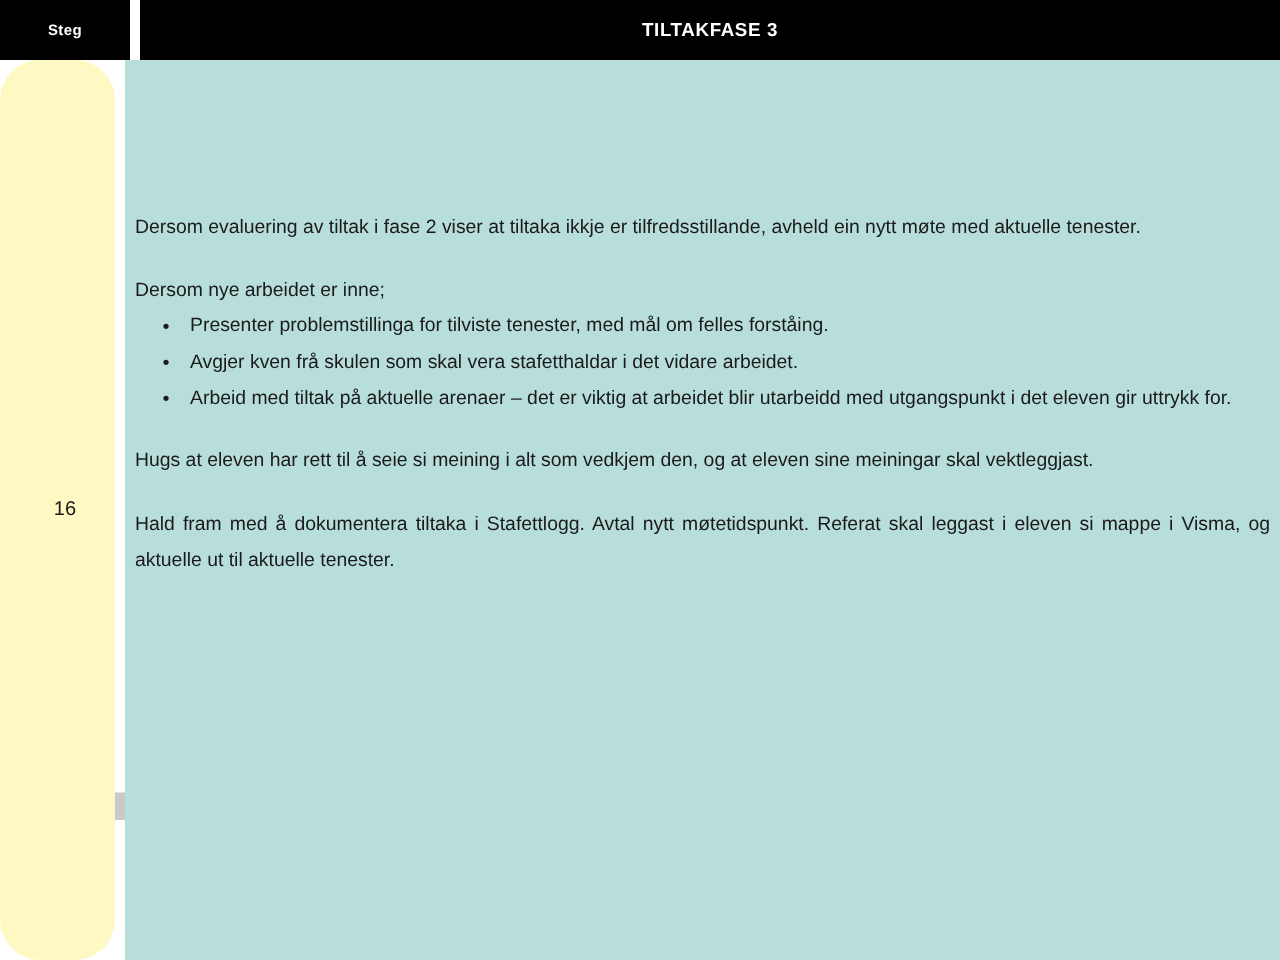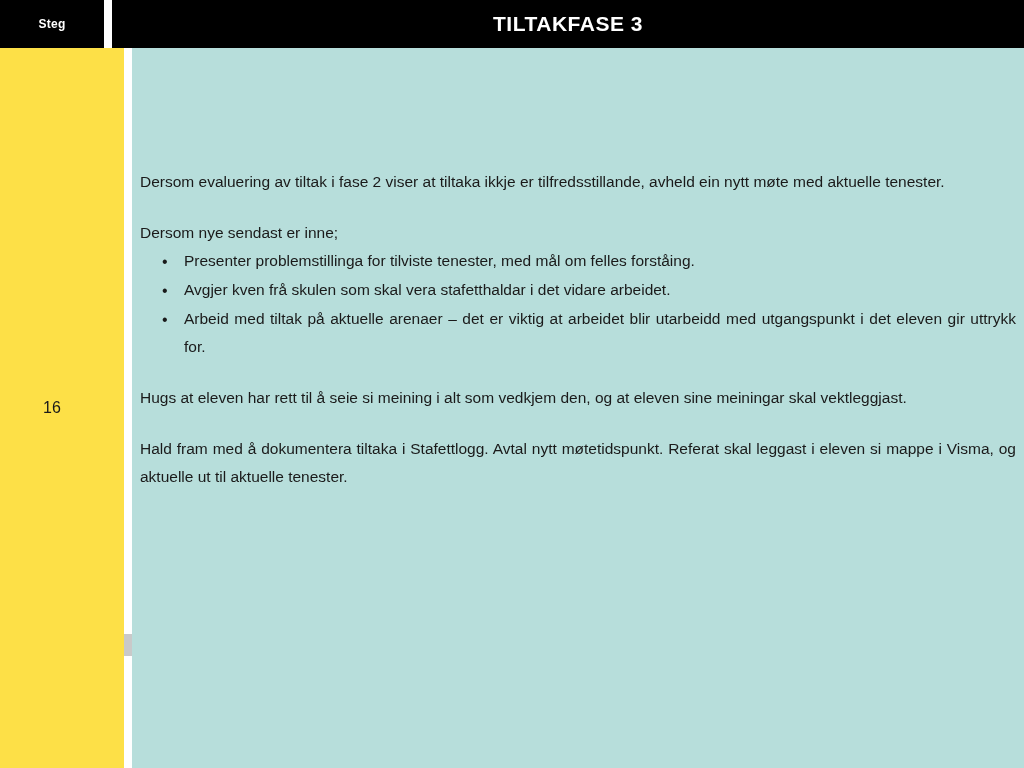--- a/index.html
+++ b/index.html
@@ -48,39 +48,40 @@
     background: #ffffff;
   }
   .header-title {
     flex: 1;
     height: 48px;
     background: #000000;
     color: #ffffff;
     display: flex;
     align-items: center;
     justify-content: center;
-    font-size: 21px;
+    font-size: 15px;
     font-weight: bold;
     letter-spacing: 0.5px;
   }
 
   
   .body-row {
     position: absolute;
     top: 48px;
     left: 0;
     width: 1024px;
     height: 720px;
     display: flex;
   }
   .col-steg {
-    width: 124px;
+    width: 92px;
     height: 720px;
-    background: #fde047;
+    background: #fef9c3;
     position: relative;
+    border-radius: 32px;
   }
   .col-steg-number {
     position: absolute;
     top: 50%;
     left: 0;
     width: 104px;
     transform: translateY(-50%);
     text-align: center;
     font-size: 16px;
     color: #1a1a1a;
@@ -165,21 +166,21 @@
       <div class="col-gap-marker"></div>
     </div>
 
     <div class="col-main">
       <div class="content">
 
         <p class="para">Dersom evaluering av tiltak i fase 2 viser at tiltaka ikkje er tilfredsstillande, avheld ein nytt møte med aktuelle tenester.</p>
 
         <div class="para-spacer"></div>
 
-        <p class="para">Dersom nye sendast er inne;</p>
+        <p class="para">Dersom nye arbeidet er inne;</p>
 
         <ul class="list">
           <li>Presenter problemstillinga for tilviste tenester, med mål om felles forståing.</li>
           <li>Avgjer kven frå skulen som skal vera stafetthaldar i det vidare arbeidet.</li>
           <li>Arbeid med tiltak på aktuelle arenaer – det er viktig at arbeidet blir utarbeidd med utgangspunkt i det eleven gir uttrykk for.</li>
         </ul>
 
         <div class="para-spacer"></div>
 
         <p class="para">Hugs at eleven har rett til å seie si meining i alt som vedkjem den, og at eleven sine meiningar skal vektleggjast.</p>

